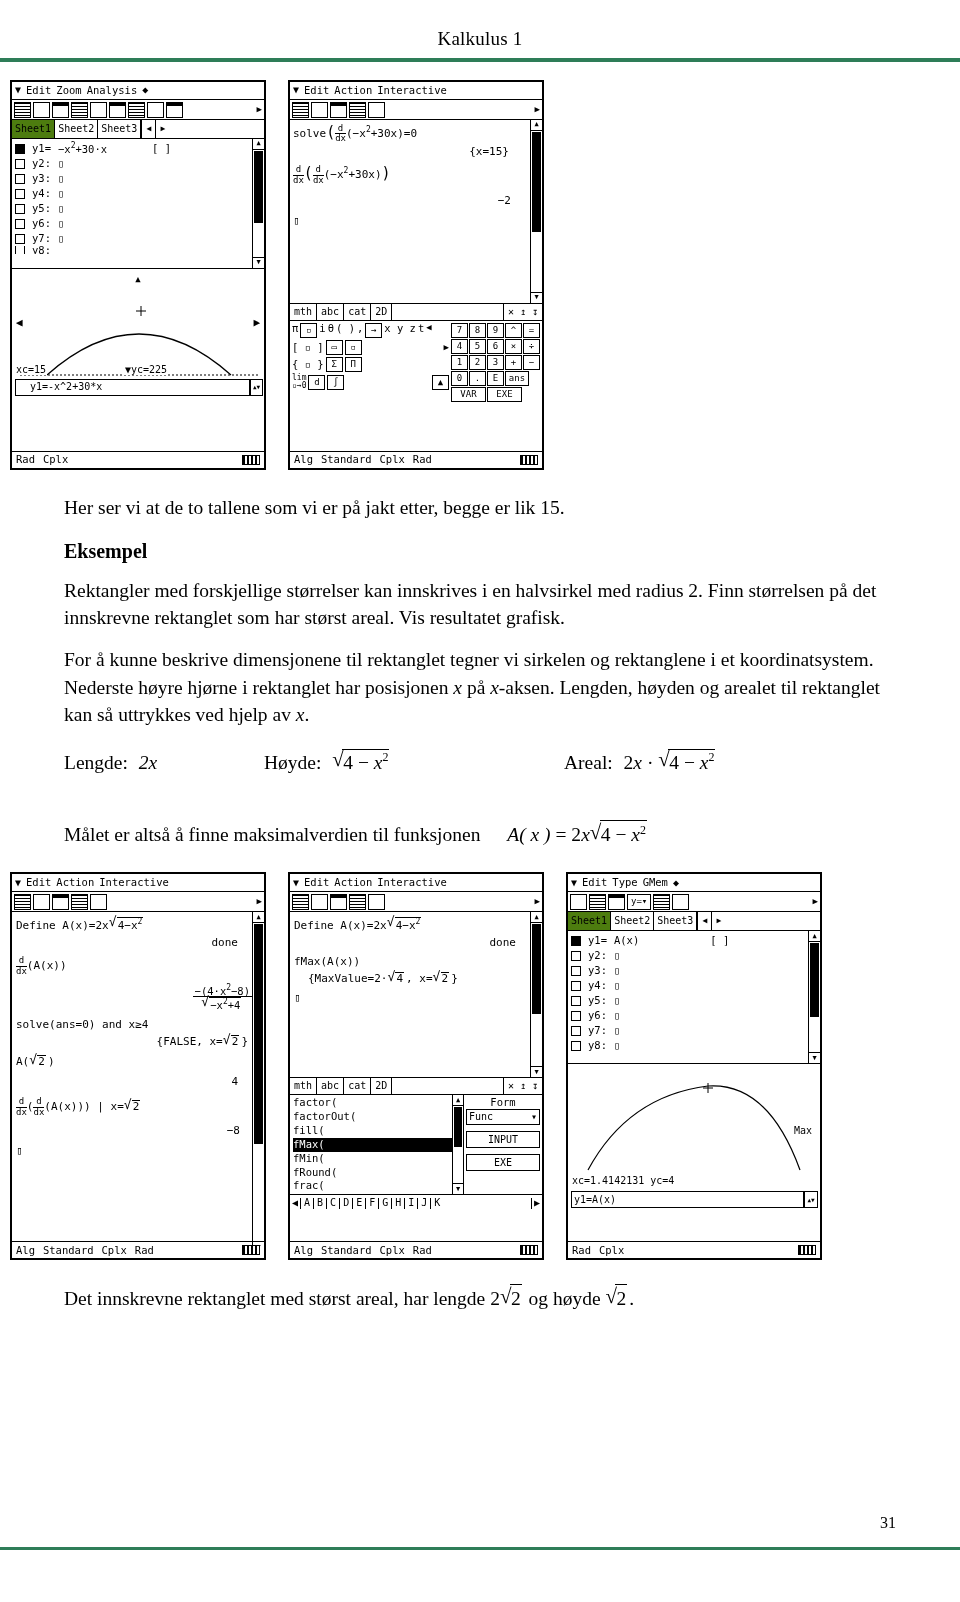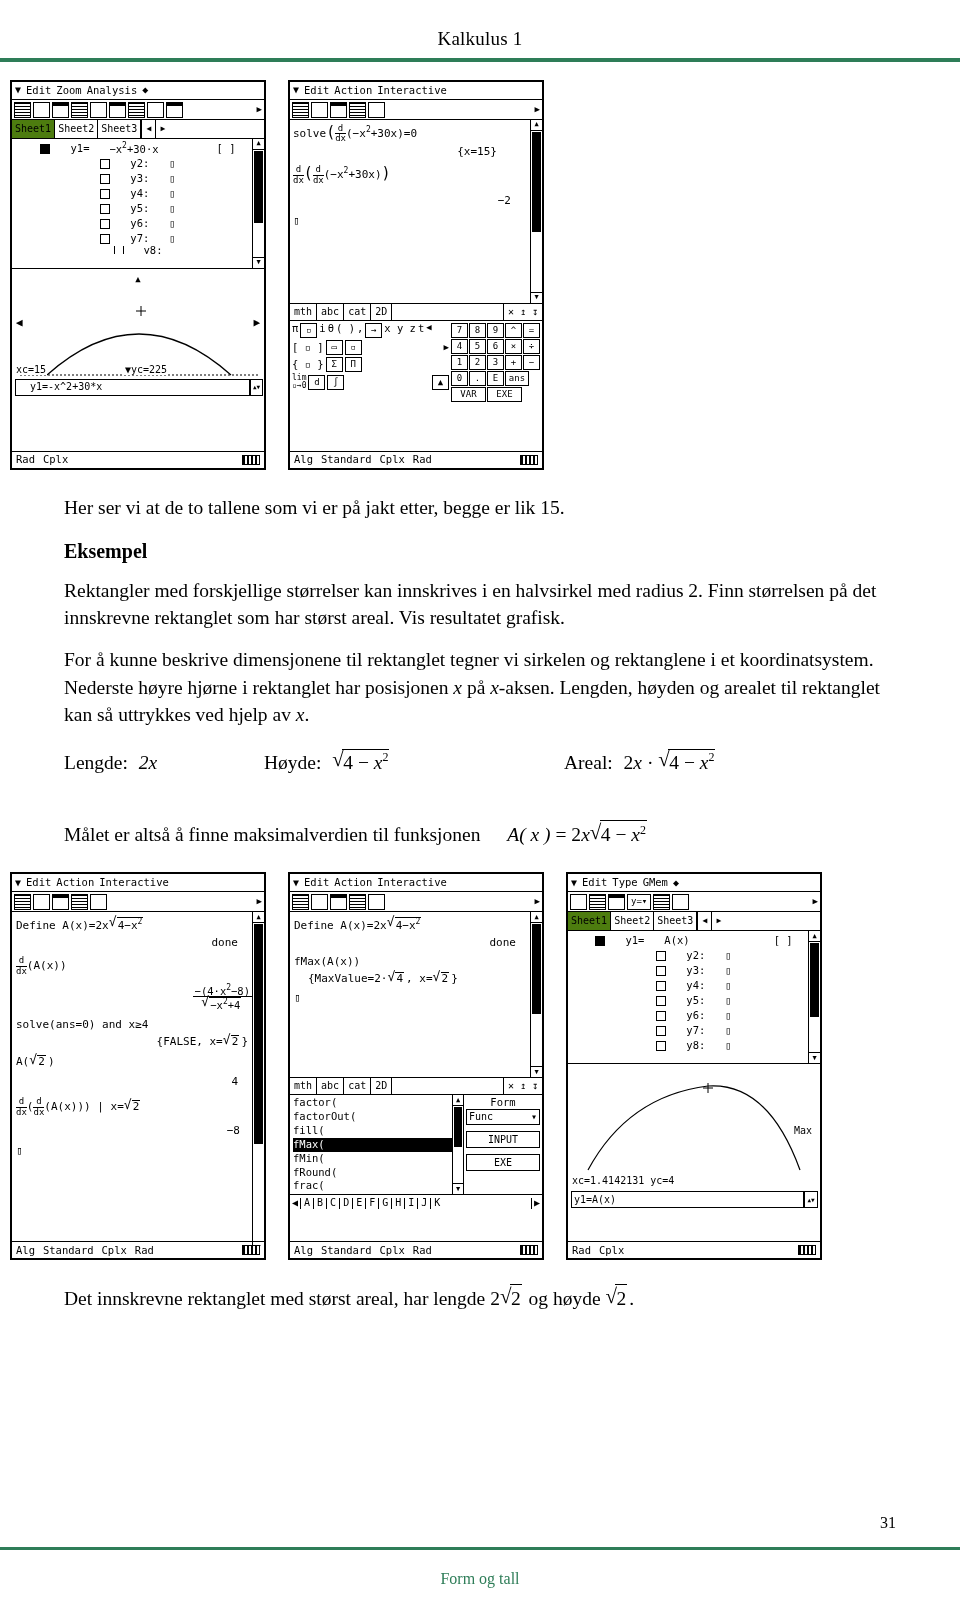--- a/index.html
+++ b/index.html
@@ -141,25 +141,24 @@
     display: flex; align-items: center; justify-content: center;
     font-size: 8px;
   }
   .listarea {
     position: relative;
     padding: 2px 3px;
   }
   .listline {
     display: flex;
     align-items: center;
-    gap: 20px;
+    gap: 7px;
     height: 15px;
     font-size: 10.5px;
     white-space: nowrap;
-    justify-content: center;
   }
   .chk {
     width: 8px; height: 8px;
     border: 1px solid #000;
     display: inline-block;
     flex: none;
   }
   .chk.on { background: #000; }
   .statusbar {
     border-top: 1px solid #000;
@@ -372,21 +371,21 @@
         <span class="ibox plain"></span>
         <span class="ibox half"></span>
         <span class="ibox"></span>
         <span class="ibox plain"></span>
         <span style="margin-left:auto;font-size:9px">▶</span>
       </div>
       <div style="position:relative;height:175px;padding:4px 3px;overflow:hidden">
         <div class="mathline" style="margin-bottom:2px">
           solve<span style="font-size:15px">(</span><span style="display:inline-block;vertical-align:middle;text-align:center;font-size:9px">d<span style="display:block;border-top:1px solid #000">dx</span></span>(−x<span class="sup">2</span>+30x)=0
         </div>
-        <div class="mathline" style="text-align:right;margin-right:42px">{x=15}</div>
+        <div class="mathline" style="text-align:right;margin-right:30px">{x=15}</div>
         <div class="mathline" style="margin-top:8px">
           <span style="display:inline-block;vertical-align:middle;text-align:center;font-size:9px">d<span style="display:block;border-top:1px solid #000">dx</span></span><span style="font-size:15px">(</span><span style="display:inline-block;vertical-align:middle;text-align:center;font-size:9px">d<span style="display:block;border-top:1px solid #000">dx</span></span>(−x<span class="sup">2</span>+30x)<span style="font-size:15px">)</span>
         </div>
         <div class="mathline" style="text-align:right;margin-right:28px;margin-top:10px">−2</div>
         <div class="mathline" style="margin-top:8px">▯</div>
         <div class="vscroll">
           <div class="up">▲</div>
           <div class="thumb" style="top:12px;height:100px"></div>
           <div class="dn">▼</div>
         </div>
@@ -751,14 +750,13 @@
 
   <p class="body" style="margin-top:24px">
     <span>Det innskrevne rektanglet med størst areal, har lengde</span>
     <span>2<span class="radical"><span class="rsym">√</span><span class="rbody">2</span></span></span>
     <span>og høyde</span>
     <span><span class="radical"><span class="rsym">√</span><span class="rbody">2</span></span></span><span>.</span>
   </p>
 
   <div class="page-number">31</div>
   <div class="footer-rule"></div>
-  <div class="footer-title">Form og tall</div>
 </div>
 
 </body></html>

